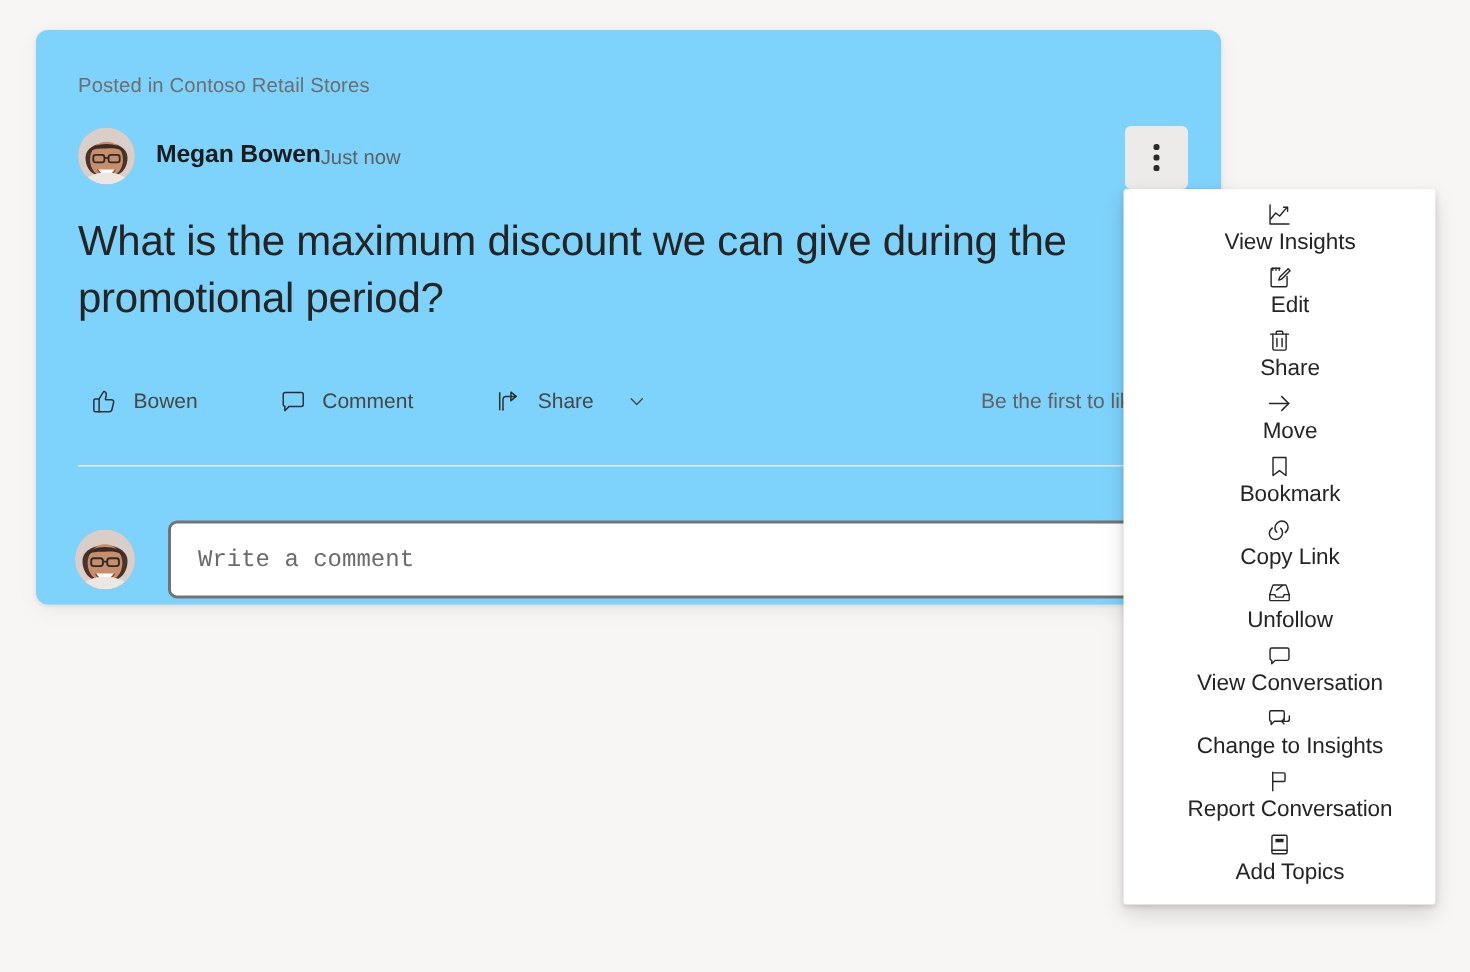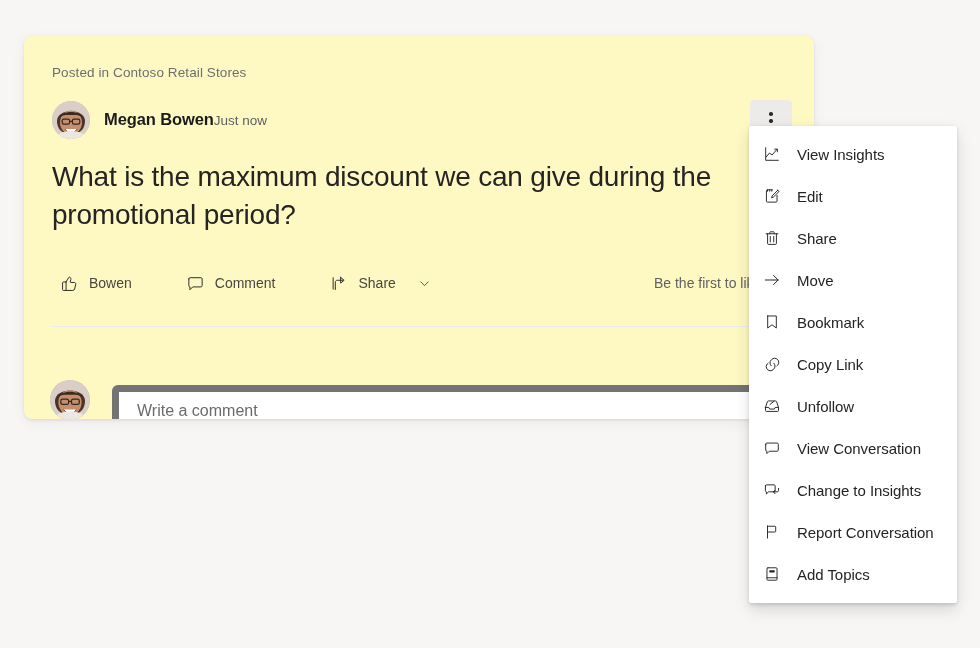--- a/index.html
+++ b/index.html
@@ -15,24 +15,24 @@
     background: #F7F6F4;
     font-family: "Liberation Sans", "DejaVu Sans", sans-serif;
     -webkit-font-smoothing: antialiased;
     position: relative;
   }
 
   
   .post-card {
     position: absolute;
     left: 24px;
-    top: 36px;
+    top: 20px;
     width: 790px;
     height: 383px;
-    background: #fef9c3;
+    background: #7dd3fc;
     border-radius: 8px;
     box-shadow: 0 1px 3px rgba(0,0,0,0.09), 0 4px 14px rgba(0,0,0,0.055);
     overflow: hidden;
   }
 
   .posted-in {
     position: absolute;
     left: 28px;
     top: 29px;
     font-size: 13.5px;
@@ -179,29 +179,28 @@
     overflow: hidden;
     flex: none;
     background: #CDB9AD;
   }
   .comment-avatar svg { display: block; width: 100%; height: 100%; }
 
   .comment-input {
     margin-left: 22px;
     flex: 1;
     height: 52px;
-    border: 7px solid #737373;
+    border: 2px solid #737373;
     border-radius: 6px;
     background: #fff;
     font-size: 16px;
     color: #1b1b1b;
     padding: 0 18px;
-    font-family: Liberation Sans, sans-serif;
+    font-family: Liberation Mono, monospace;
     outline: none;
-    margin-top: 22px;
   }
   .comment-input::placeholder { color: #6B6B6B; }
 
   
   .context-menu {
     position: absolute;
     left: 749px;
     top: 126px;
     width: 208px;
     padding: 7px 0 8px 0;
@@ -214,20 +213,21 @@
     display: flex;
     align-items: center;
     height: 42px;
     padding: 0 14px 0 13px;
     cursor: pointer;
     background: none;
     border: none;
     width: 100%;
     font-family: inherit;
     text-align: left;
+    flex-direction: column;
   }
   .menu-icon {
     width: 20px;
     height: 20px;
     flex: none;
     display: flex;
     align-items: center;
     justify-content: center;
     color: #242424;
   }

